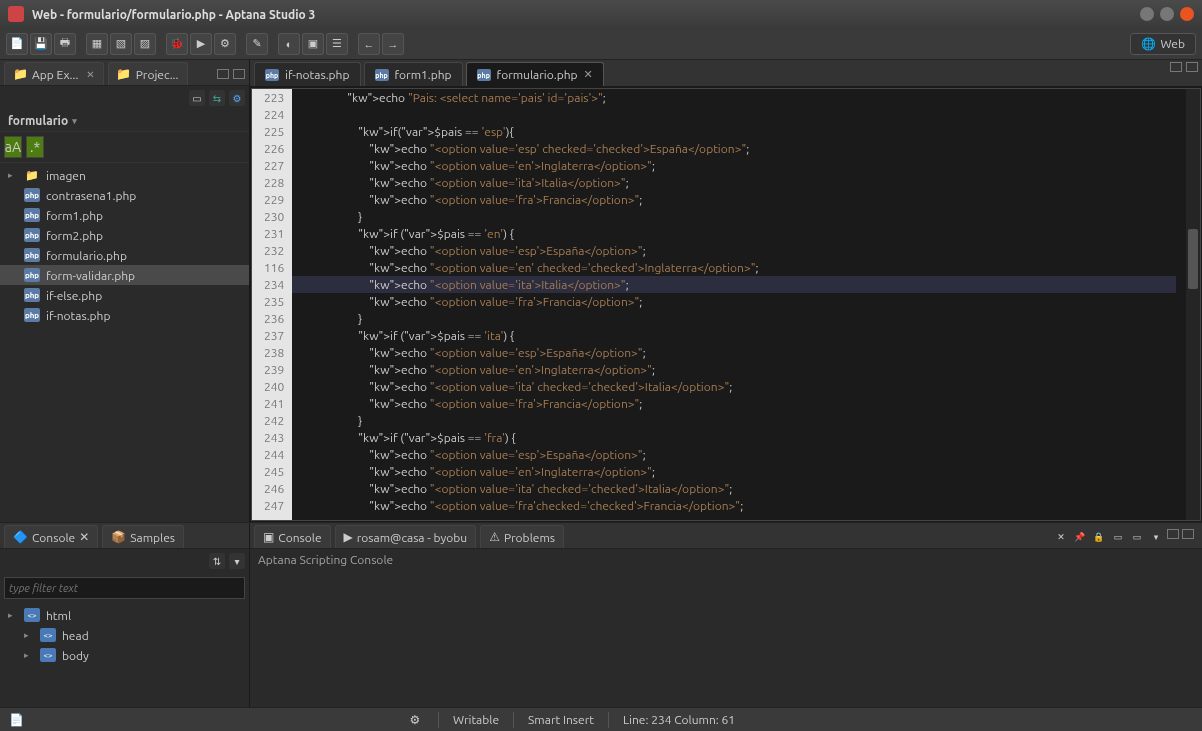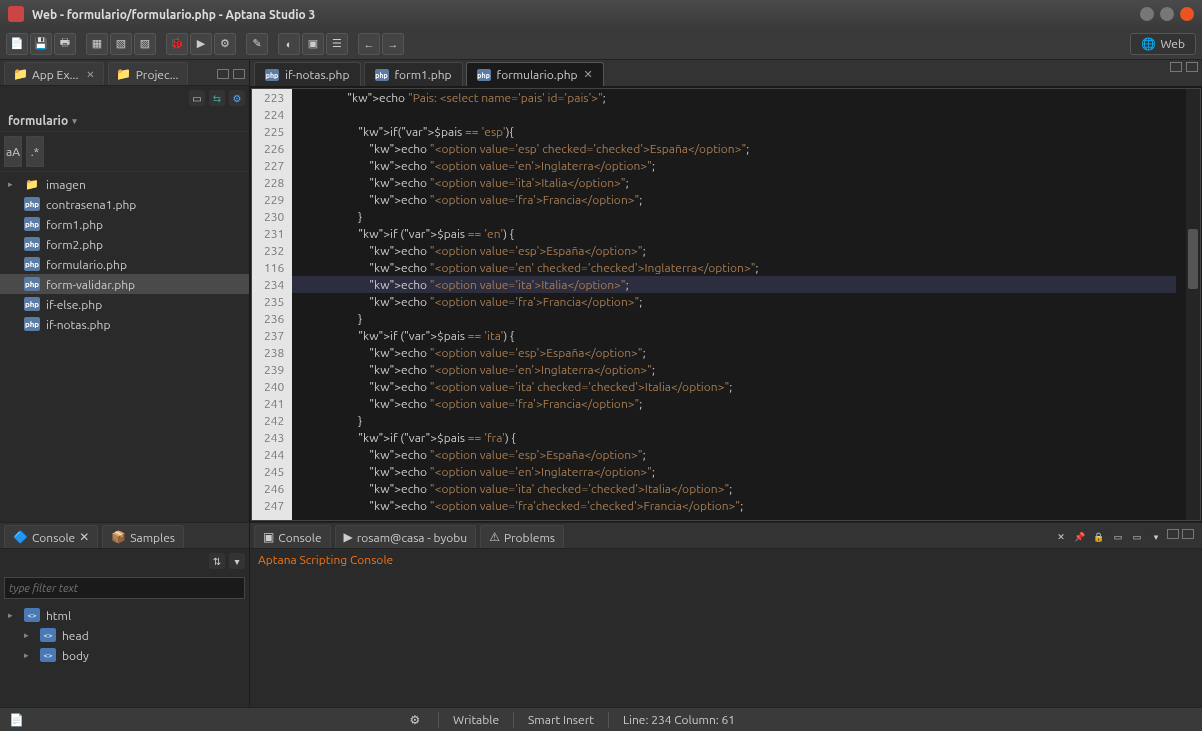--- a/index.html
+++ b/index.html
@@ -18,21 +18,21 @@
 .viewtabs { display: flex; background: #333; border-bottom: 1px solid #222; padding: 2px 4px 0; align-items: center; }
 .vtab { background: #3a3a3a; padding: 4px 8px; margin-right: 4px; border: 1px solid #444; border-bottom: none; border-radius: 3px 3px 0 0; font-size: 11px; display: flex; align-items: center; gap: 4px; cursor: pointer; }
 .vtab .x { font-size: 10px; color: #999; margin-left: 4px; }
 .vtoolbar { display: flex; justify-content: flex-end; padding: 4px; gap: 4px; background: #2a2a2a; }
 .vtoolbar .mini { width: 16px; height: 16px; background: #333; border-radius: 2px; font-size: 10px; display: flex; align-items: center; justify-content: center; cursor: pointer; }
 .proj-sel { padding: 4px 8px; background: #2a2a2a; border-bottom: 1px solid #333; font-weight: bold; display: flex; align-items: center; }
 .proj-sel .chev{font-size:9px;margin-left:4px;color:#888}
 .searchrow { display: flex; padding: 4px; gap: 4px; background: #2a2a2a; border-bottom: 1px solid #333; }
 .searchrow input { flex: 1; background: #1a1a1a; border: 1px solid #444; color: #666; padding: 3px 18px 3px 6px; font-size: 11px; font-style: italic; }
 .searchrow .sico { position: relative; }
-.searchrow .aA,.searchrow .rx{width:18px;height:31px;background:#404040;border:1px solid #444;display:flex;align-items:center;justify-content:center;font-size:12px;cursor:pointer}
+.searchrow .aA,.searchrow .rx{width:18px;height:22px;background:#4d7c0f;border:1px solid #444;display:flex;align-items:center;justify-content:center;font-size:14px;cursor:pointer}
 .tree { flex: 1; overflow: auto; padding: 2px 0; }
 .trow { display: flex; align-items: center; padding: 3px 8px; gap: 6px; cursor: pointer; }
 .trow.sel{background:#4a4a4a}
 .trow .exp { width: 10px; font-size: 9px; color: #888; }
 .fico { width: 16px; height: 14px; display: flex; align-items: center; justify-content: center; font-size: 11px; }
 .fico.folder{color:#d9a441}
 .fico.php{background:#5b7ba5;color:#fff;font-size:8px;font-weight:bold;border-radius:2px;padding:1px}
 .editor { flex: 1; display: flex; flex-direction: column; min-width: 0; background: #1a1a1a; }
 .etabs { display: flex; background: #333; border-bottom: 1px solid #1a1a1a; padding: 2px 4px 0; }
 .etab { background: #2a2a2a; padding: 5px 10px; margin-right: 3px; border: 1px solid #444; border-bottom: none; border-radius: 3px 3px 0 0; font-size: 11px; display: flex; align-items: center; gap: 6px; cursor: pointer; }
@@ -46,21 +46,21 @@
 .bottom { height: 185px; display: flex; border-top: 1px solid #222; }
 .bl { width: 250px; background: #2a2a2a; border-right: 1px solid #1a1a1a; display: flex; flex-direction: column; }
 .br { flex: 1; background: #2a2a2a; display: flex; flex-direction: column; }
 .btabs { display: flex; background: #333; padding: 2px 4px 0; border-bottom: 1px solid #222; align-items: center; }
 .btab { background: #3a3a3a; padding: 4px 8px; margin-right: 4px; border: 1px solid #444; border-bottom: none; border-radius: 3px 3px 0 0; font-size: 11px; display: flex; align-items: center; gap: 4px; cursor: pointer; }
 .btoolbar { margin-left: auto; display: flex; gap: 3px; padding-right: 4px; }
 .btoolbar .mini{width:16px;height:16px;background:#333;border-radius:2px;font-size:9px;display:flex;align-items:center;justify-content:center;cursor:pointer}
 .filterbox { margin: 4px; }
 .filterbox input { width: 100%; background: #1a1a1a; border: 1px solid #444; color: #666; padding: 4px; font-size: 11px; font-style: italic; }
 .outree { padding: 2px 0; }
-.console-body { flex: 1; background: #2a2a2a; color: #f97316; padding: 4px 8px; font-size: 12px; }
+.console-body { flex: 1; background: #2a2a2a; color: #a3a3a3; padding: 4px 8px; font-size: 12px; }
 .status { height: 24px; background: #3a3a3a; border-top: 1px solid #222; display: flex; align-items: center; padding: 0 8px; font-size: 12px; color: #ccc; }
 .status .sep{width:1px;height:16px;background:#555;margin:0 14px}
 .status .ico{width:18px;height:18px;display:flex;align-items:center;justify-content:center}
 .minmax{margin-left:auto;display:flex;gap:4px}
 .minmax .sq{width:12px;height:10px;border:1px solid #777;cursor:pointer}
 .scrollbar{width:14px;background:#252525;display:flex;flex-direction:column}
 .scrollbar .thumb{background:#555;border-radius:2px;margin:2px}
 </style>
 </head>
 <body>

